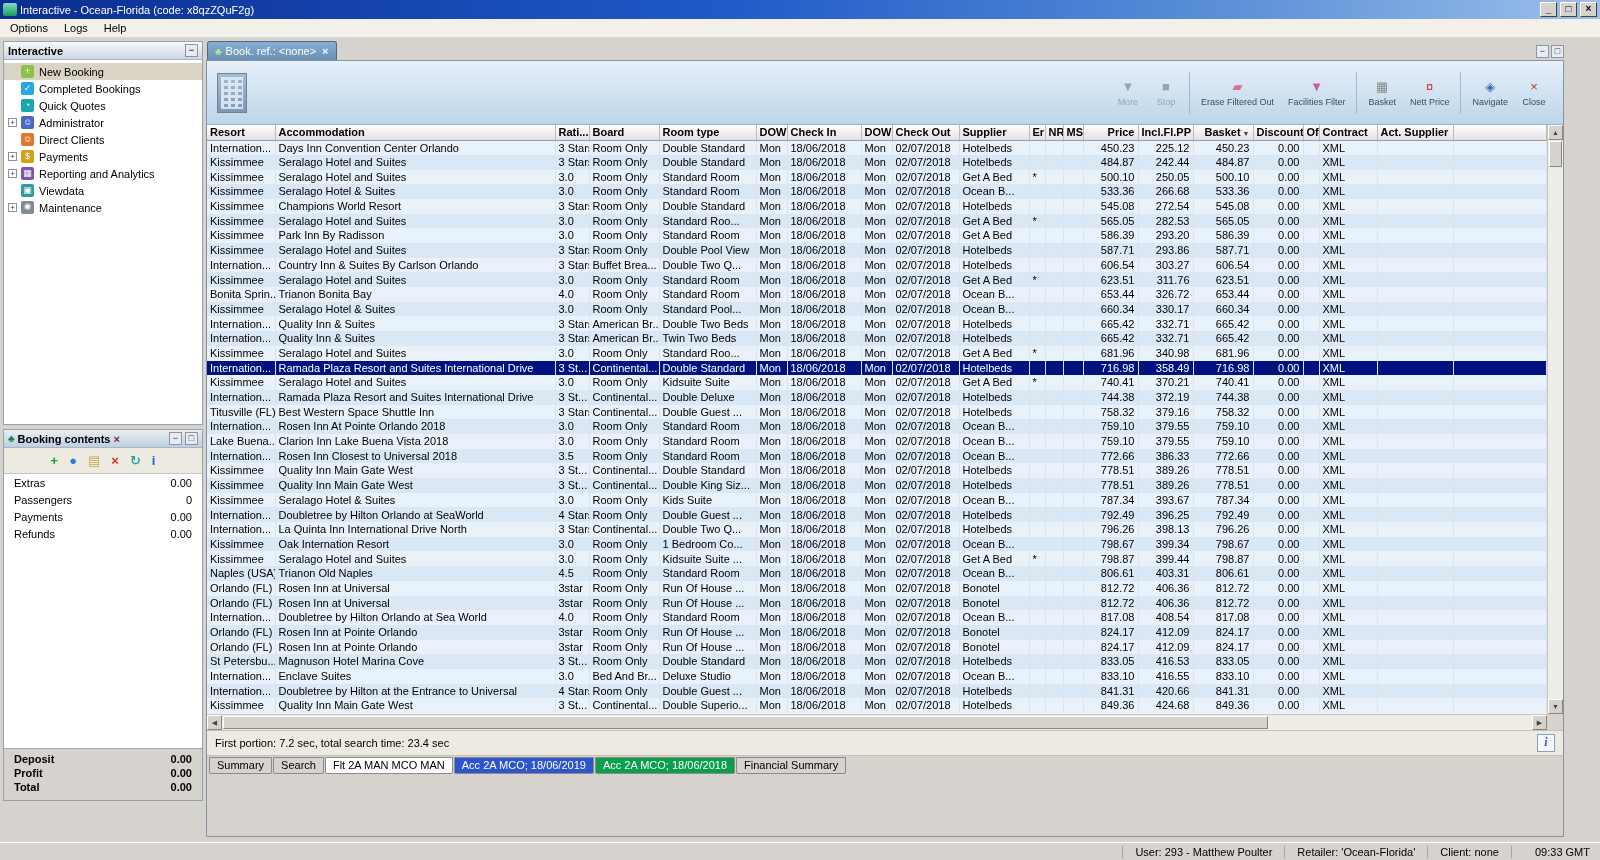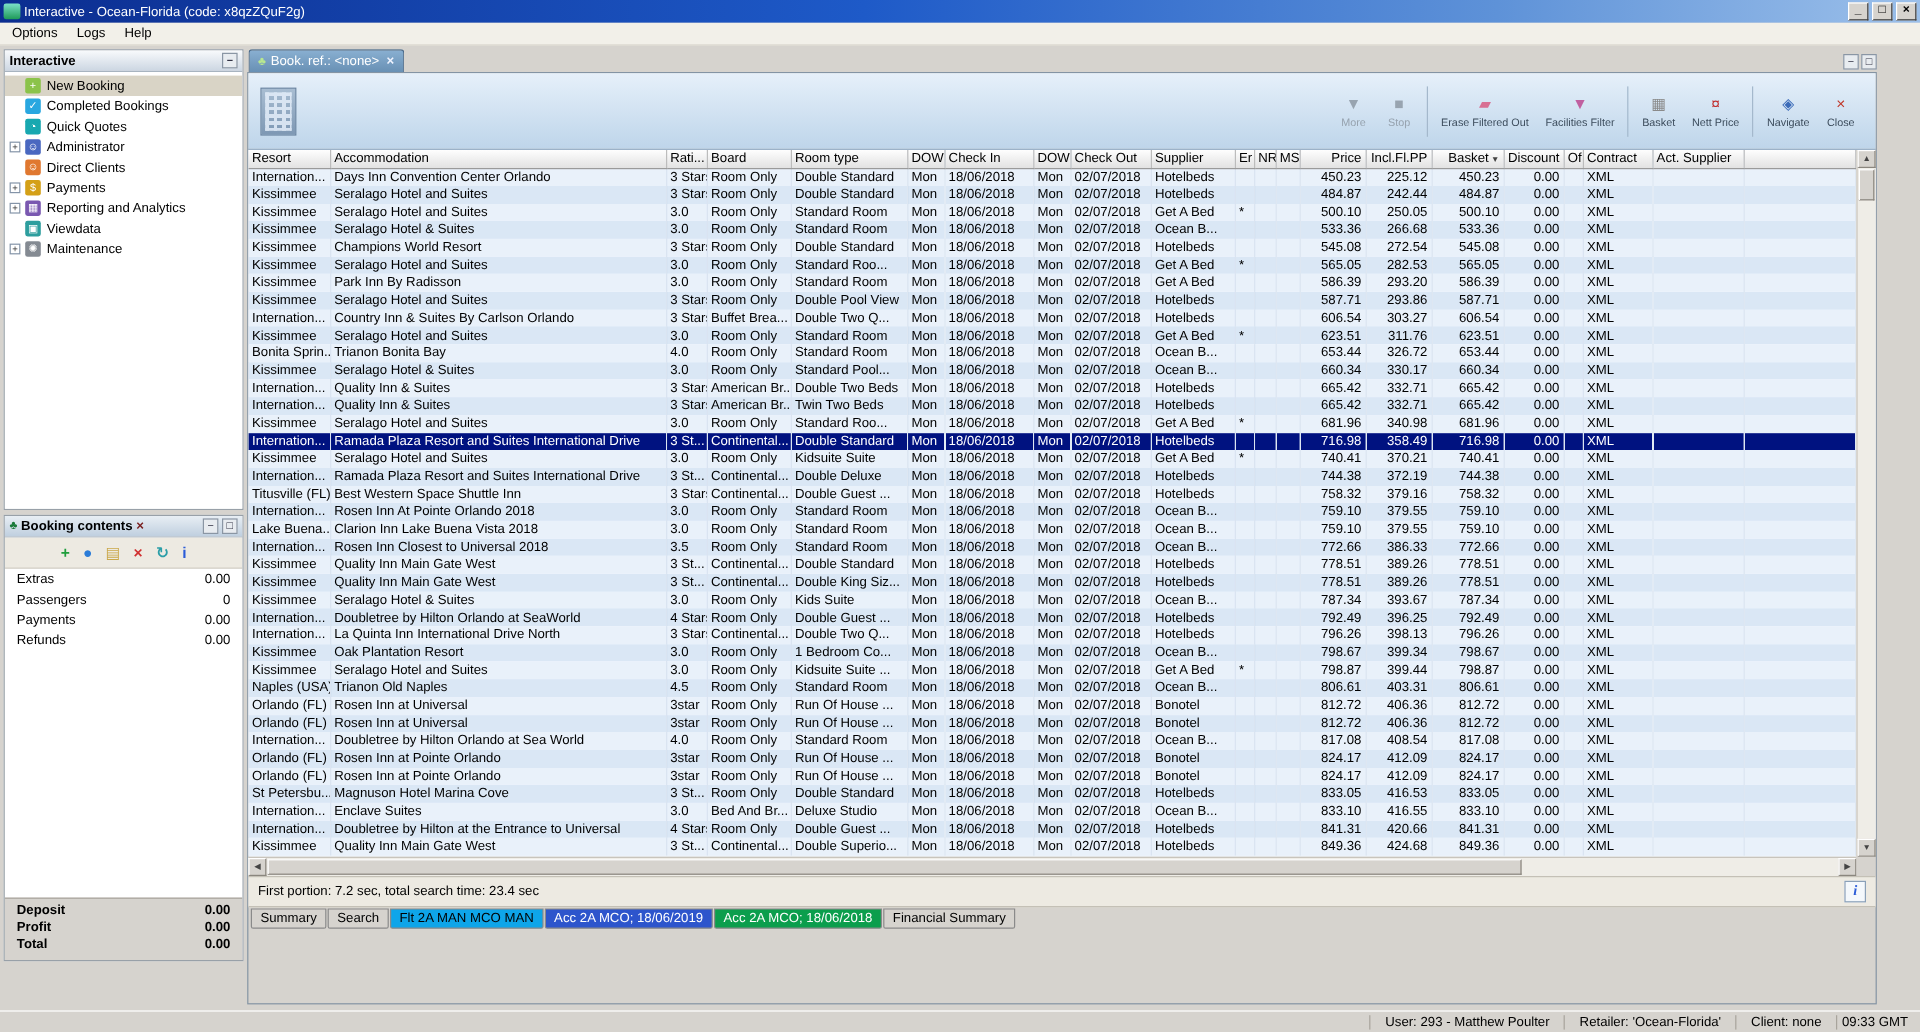--- a/index.html
+++ b/index.html
@@ -61,21 +61,21 @@
 .ht-item{display:flex;flex-direction:column;align-items:center;justify-content:center;padding:3px 7px;min-width:38px}
 .ht-icon{height:16px;font-size:13px;line-height:16px}
 .ht-label{font-size:9px;color:#3c4c5c;white-space:nowrap;margin-top:2px}
 .ht-item.disabled .ht-label{color:#96a2ae}
 .ht-sep{width:1px;height:42px;background:#a4b8cc;margin:0 4px}
 .results-bar{flex:0 0 18px;display:flex;align-items:center;background:#e9e7e0;border-bottom:1px solid #b4b0a8;padding:0 6px;font-weight:bold}
 
 .table-zone{flex:0 0 589px;display:flex;min-height:0;background:#eef4fb}
 .grid-wrap{flex:1;overflow:hidden}
 table.grid{border-collapse:collapse;table-layout:fixed;width:100%}
-.grid th{height:15px;background:linear-gradient(#fefefe,#e2e2e2);border-right:1px solid #bcbcbc;border-bottom:1px solid #9a9a9a;font-weight:normal;text-align:left;padding:0 3px;white-space:nowrap;overflow:hidden;font-size:11px}
+.grid th{height:15px;background:linear-gradient(#fefefe,#e2e2e2);border-right:1px solid #bcbcbc;border-bottom:1px solid #9a9a9a;font-weight:bold;text-align:left;padding:0 3px;white-space:nowrap;overflow:hidden;font-size:11px}
 .grid th.num{text-align:right}
 .sort-arrow{font-size:7px;margin-left:2px;color:#444}
 .grid td{height:14.7px;line-height:14.4px;padding:0 3px;white-space:nowrap;overflow:hidden;border-right:1px solid rgba(150,175,205,.22);font-size:11px}
 .grid td.num{text-align:right}
 .grid tr.odd{background:#e9f1fa}
 .grid tr.even{background:#dae7f5}
 .grid tr.selected{background:#001280}
 .grid tr.selected td{color:#fff}
 
 .vscroll{flex:0 0 16px;display:flex;flex-direction:column;background:#efede7;border-left:1px solid #c8c4bc}
@@ -85,28 +85,28 @@
 .hscroll-row{flex:0 0 16px;display:flex}
 .hscroll{flex:1;display:flex;background:#efede7;border-top:1px solid #c8c4bc}
 .hthumb{width:78%;margin:1px;background:#d6d3ce;border:1px solid;border-color:#fff #8a867e #8a867e #fff}
 .htrack{flex:1}
 .sb-corner{flex:0 0 16px;background:#d6d3ce}
 
 .footer-bar{flex:0 0 26px;display:flex;align-items:center;background:#edeae2;border-top:1px solid #c4c0b6;border-bottom:1px solid #c4c0b6;padding:0 8px}
 .info-btn{width:18px;height:18px;border:1px solid #8aa0b8;background:#f4f8fc;color:#2b5cd8;font-weight:bold;font-style:italic;font-family:"Liberation Serif",serif;text-align:center;line-height:15px;font-size:12px}
 .bottom-tabs{flex:0 0 19px;display:flex;align-items:flex-start;padding:1px 0 0 2px;gap:1px}
 .btab{height:17px;padding:1px 7px 0;border:1px solid #8a8a8a;font-size:11px;background:#d6d3ce;border-radius:0 0 2px 2px;white-space:nowrap}
-.btab.lightgreen{background:#0ea5e9}
+.btab.lightgreen{background:#ffffff}
 .btab.blue{background:#2d55cc;color:#fff}
 .btab.green{background:#0b9e4d;color:#fff}
 .main-fill{flex:1}
 
 .statusbar{flex:0 0 18px;display:flex;align-items:center;background:#d6d3ce;border-top:1px solid #fff;padding:0 6px}
 .status-seg{padding:0 12px;border-left:1px solid #a8a49c;white-space:nowrap}
-.status-time{padding:0 4px 0 4px;border-left:1px solid #a8a49c;white-space:nowrap}
+.status-time{padding:0 4px 0 23px;border-left:1px solid #a8a49c;white-space:nowrap}
 </style>
 </head>
 <body>
 
 <div class="window">
 
   <div class="titlebar">
     <span class="app-icon"></span>
     <span class="title-text">Interactive - Ocean-Florida (code: x8qzZQuF2g)</span>
     <span class="win-btn">_</span>
@@ -956,21 +956,21 @@
                     <td class="num">398.13</td>
                     <td class="num">796.26</td>
                     <td class="num">0.00</td>
                     <td></td>
                     <td>XML</td>
                     <td></td>
                     <td class="filler"></td>
                   </tr>
                   <tr class="even">
                     <td>Kissimmee</td>
-                    <td>Oak Plantation Resort</td>
+                    <td>Oak Internation Resort</td>
                     <td>3.0</td>
                     <td>Room Only</td>
                     <td>1 Bedroom Co...</td>
                     <td>Mon</td>
                     <td>18/06/2018</td>
                     <td>Mon</td>
                     <td>02/07/2018</td>
                     <td>Ocean B...</td>
                     <td></td>
                     <td></td>

